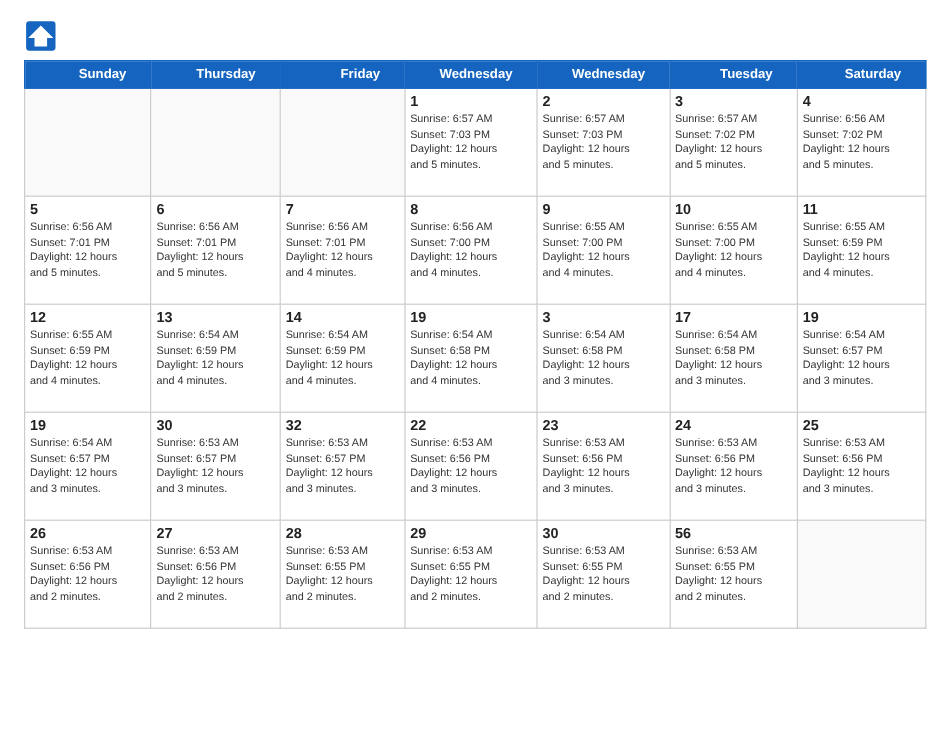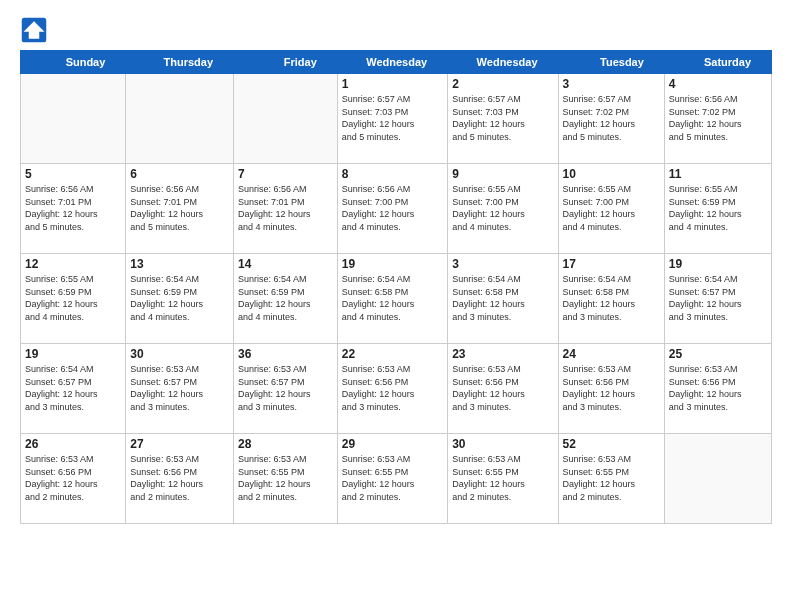--- a/index.html
+++ b/index.html
@@ -267,21 +267,21 @@
 and 3 minutes.</div>
           </td>
           <td>
             <div class="day-num">30</div>
             <div class="day-info" style="white-space: pre-line;">Sunrise: 6:53 AM
 Sunset: 6:57 PM
 Daylight: 12 hours
 and 3 minutes.</div>
           </td>
           <td>
-            <div class="day-num">36</div>
+            <div class="day-num">32</div>
             <div class="day-info" style="white-space: pre-line;">Sunrise: 6:53 AM
 Sunset: 6:57 PM
 Daylight: 12 hours
 and 3 minutes.</div>
           </td>
           <td>
             <div class="day-num">22</div>
             <div class="day-info" style="white-space: pre-line;">Sunrise: 6:53 AM
 Sunset: 6:56 PM
 Daylight: 12 hours
@@ -339,21 +339,21 @@
 and 2 minutes.</div>
           </td>
           <td>
             <div class="day-num">30</div>
             <div class="day-info" style="white-space: pre-line;">Sunrise: 6:53 AM
 Sunset: 6:55 PM
 Daylight: 12 hours
 and 2 minutes.</div>
           </td>
           <td>
-            <div class="day-num">52</div>
+            <div class="day-num">56</div>
             <div class="day-info" style="white-space: pre-line;">Sunrise: 6:53 AM
 Sunset: 6:55 PM
 Daylight: 12 hours
 and 2 minutes.</div>
           </td>
           <td class="empty-cell"></td>
         </tr>
       </tbody>
   </table>
 </div>

